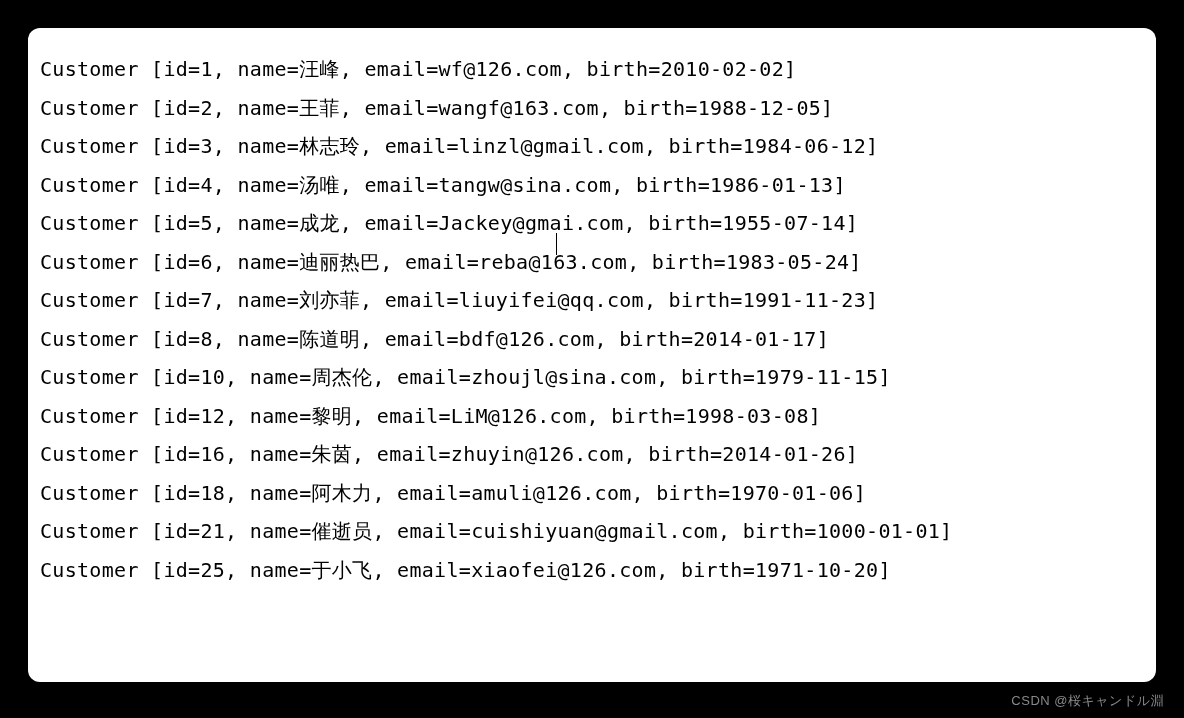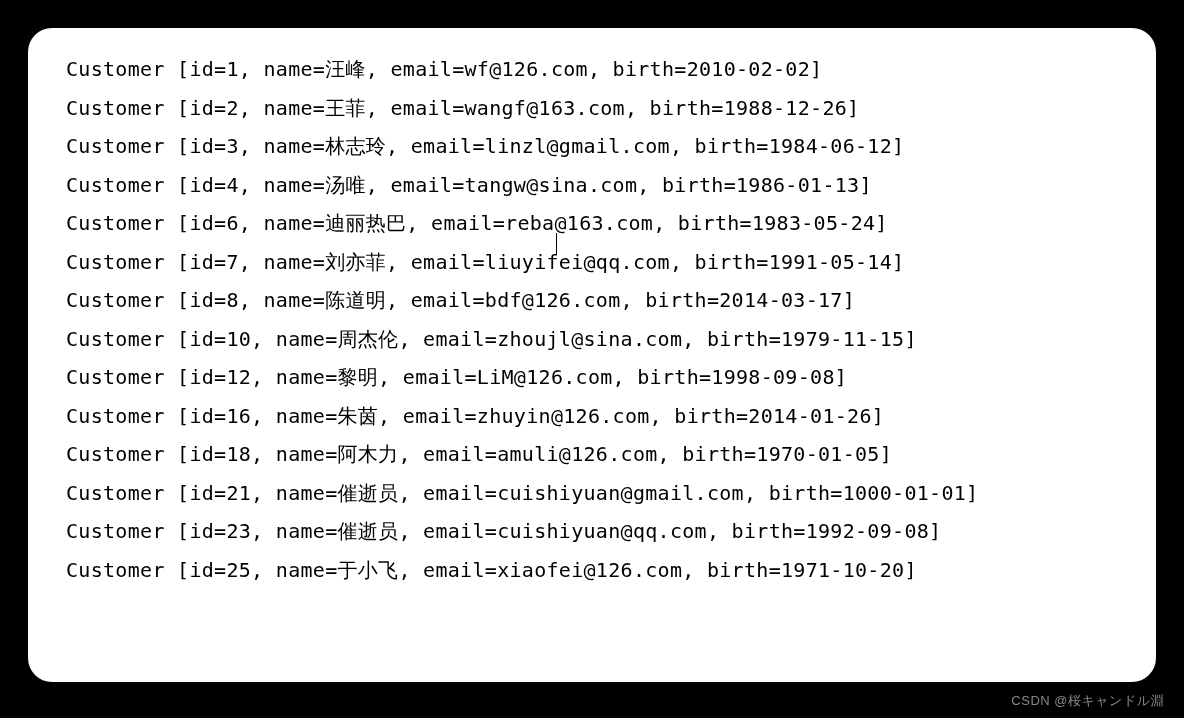--- a/index.html
+++ b/index.html
@@ -14,22 +14,22 @@
       position: relative;
       font-family: "Menlo", "Monaco", "Consolas", monospace;
     }
     .container {
       position: absolute;
       top: 28px;
       left: 28px;
       right: 28px;
       bottom: 36px;
       background: #fff;
-      border-radius: 24px;
-      padding: 22px 38px;
+      border-radius: 12px;
+      padding: 22px 12px;
       overflow: hidden;
     }
     .output-line {
       font-size: 20px;
       line-height: 38.5px;
       color: #000;
       white-space: pre;
       font-weight: 500;
       letter-spacing: 0.3px;
     }
@@ -50,29 +50,29 @@
       font-family: sans-serif;
       letter-spacing: 0.5px;
       margin-top: 32px;
     }
   </style>
 </head>
 <body>
 
 <div class="container">
   <div class="output-line">Customer [id=1, name=汪峰, email=wf@126.com, birth=2010-02-02]</div>
-  <div class="output-line">Customer [id=2, name=王菲, email=wangf@163.com, birth=1988-12-26]</div>
+  <div class="output-line">Customer [id=2, name=王菲, email=wangf@163.com, birth=1988-12-05]</div>
   <div class="output-line">Customer [id=3, name=林志玲, email=linzl@gmail.com, birth=1984-06-12]</div>
   <div class="output-line">Customer [id=4, name=汤唯, email=tangw@sina.com, birth=1986-01-13]</div>
+  <div class="output-line">Customer [id=5, name=成龙, email=Jackey@gmai.com, birth=1955-07-14]</div>
   <div class="output-line">Customer [id=6, name=迪丽热巴, email=reba@163.com, birth=1983-05-24]</div>
-  <div class="output-line">Customer [id=7, name=刘亦菲, email=liuyifei@qq.com, birth=1991-05-14]</div>
-  <div class="output-line">Customer [id=8, name=陈道明, email=bdf@126.com, birth=2014-03-17]</div>
+  <div class="output-line">Customer [id=7, name=刘亦菲, email=liuyifei@qq.com, birth=1991-11-23]</div>
+  <div class="output-line">Customer [id=8, name=陈道明, email=bdf@126.com, birth=2014-01-17]</div>
   <div class="output-line">Customer [id=10, name=周杰伦, email=zhoujl@sina.com, birth=1979-11-15]</div>
-  <div class="output-line">Customer [id=12, name=黎明, email=LiM@126.com, birth=1998-09-08]</div>
+  <div class="output-line">Customer [id=12, name=黎明, email=LiM@126.com, birth=1998-03-08]</div>
   <div class="output-line">Customer [id=16, name=朱茵, email=zhuyin@126.com, birth=2014-01-26]</div>
-  <div class="output-line">Customer [id=18, name=阿木力, email=amuli@126.com, birth=1970-01-05]</div>
+  <div class="output-line">Customer [id=18, name=阿木力, email=amuli@126.com, birth=1970-01-06]</div>
   <div class="output-line">Customer [id=21, name=催逝员, email=cuishiyuan@gmail.com, birth=1000-01-01]</div>
-  <div class="output-line">Customer [id=23, name=催逝员, email=cuishiyuan@qq.com, birth=1992-09-08]</div>
   <div class="output-line">Customer [id=25, name=于小飞, email=xiaofei@126.com, birth=1971-10-20]</div>
   <div class="cursor-caret"></div>
 </div>
 
 <div class="watermark">CSDN @桜キャンドル淵</div>
 
 </body></html>

